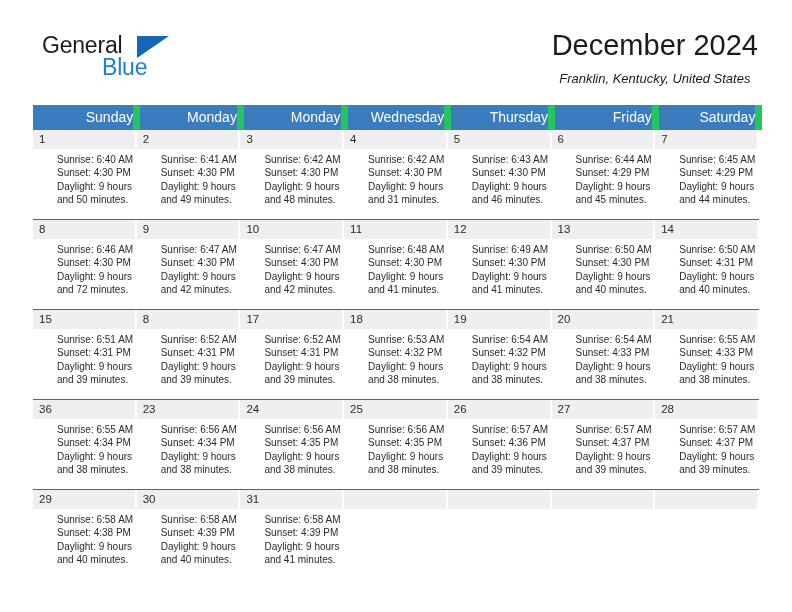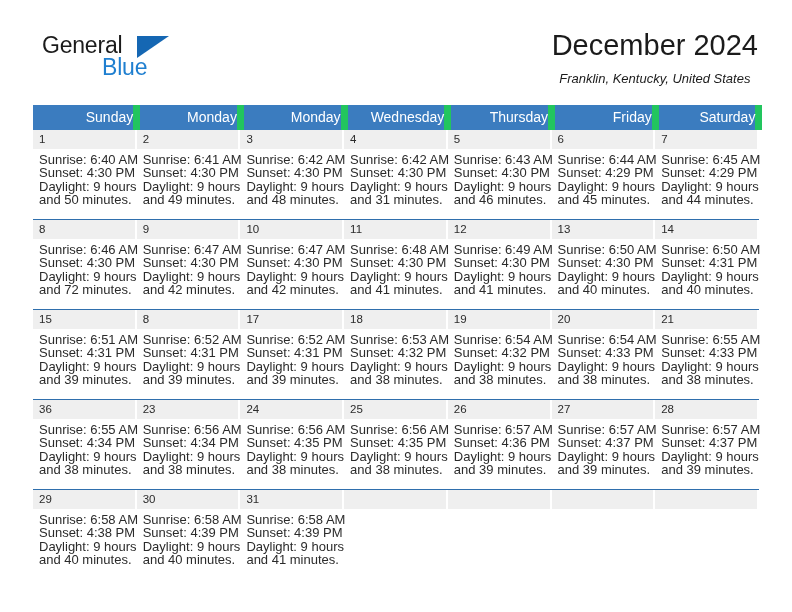--- a/index.html
+++ b/index.html
@@ -133,23 +133,24 @@
     line-height: 11px;
   }
   .daynum.empty {
     color: transparent;
   }
   .cell.blank .daynum {
     background: #efefef;
   }
   .details {
     padding: 4px 4px 0 6px;
-    font-size: 13px;
+    font-size: 10px;
     line-height: 13.4px;
     color: #2b2b2b;
+    margin-left: 18px;
   }
   .details div { white-space: nowrap; }
 </style>
 </head>
 <body>
 
 <div class="page">
 
   <div class="header">
 

